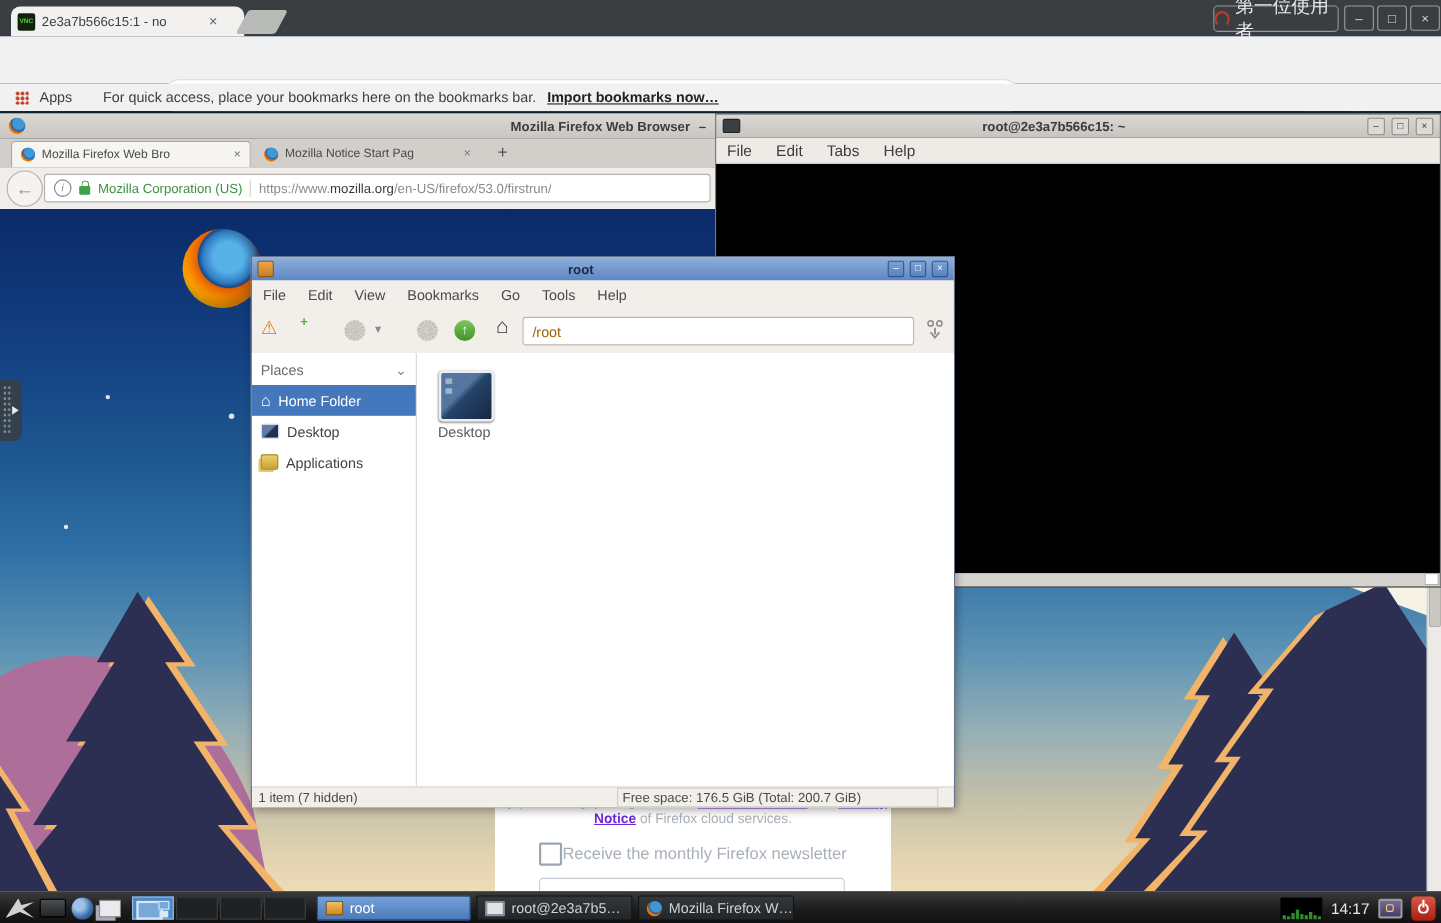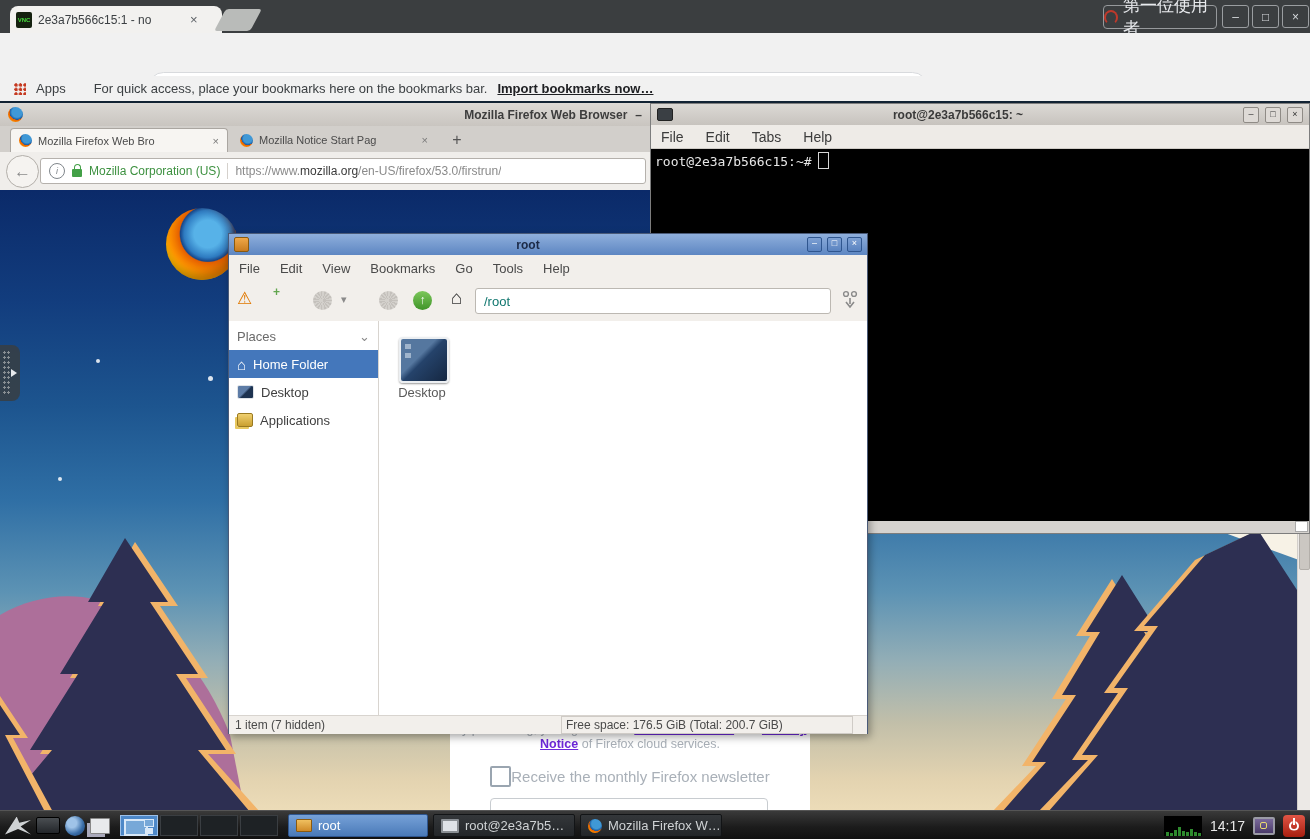--- a/index.html
+++ b/index.html
@@ -119,21 +119,21 @@
     padding-left:10px;box-sizing:border-box;}
   .fm-menu-item{font-size:13px;color:#4a4a4a;}
   #fm-toolbar{left:0;top:48px;width:638px;height:39px;background:#f2efeb;border-bottom:1px solid #d8d4cf;}
   .tool{top:9px;}
   .globe-dis{width:19px;height:19px;border-radius:50%;background:repeating-conic-gradient(#c9c6c1 0 12deg,#b5b1ac 12deg 24deg);opacity:.75;}
   .green-up{width:19px;height:19px;border-radius:50%;background:linear-gradient(#7cc75b,#3f9428);color:#fff;
     font-size:12px;line-height:19px;text-align:center;}
   .newtab-ico{width:19px;height:15px;background:#c3bfba;border-radius:3px;position:relative;opacity:.8;}
   .newtab-ico:after{content:"+";position:absolute;right:-3px;bottom:-5px;color:#3f9428;font-weight:bold;font-size:12px;}
   #fm-path{left:246px;top:6px;width:356px;height:26px;background:#fff;border:1px solid #bcb8b2;border-radius:3px;
-    font-size:13px;color:#0f766e;display:flex;align-items:center;padding-left:8px;box-sizing:border-box;}
+    font-size:13px;color:#a16207;display:flex;align-items:center;padding-left:8px;box-sizing:border-box;}
   #fm-body{left:0;top:87px;width:638px;height:394px;background:#fff;}
   #fm-sidebar{left:0;top:0;width:150px;height:394px;background:#fff;border-right:1px solid #d8d4cf;box-sizing:border-box;}
   #places-hdr{display:flex;justify-content:space-between;align-items:center;padding:8px 8px 6px 8px;
     font-size:13px;color:#6a6a6a;}
   .place{display:flex;align-items:center;gap:7px;height:28px;padding-left:8px;font-size:13px;color:#3f3f3f;}
   .place.sel{background:#4477bb;color:#fff;}
   .house{font-size:15px;}
   .mini-desktop{width:15px;height:12px;background:linear-gradient(135deg,#5d7ca6 0 45%,#1d3250 55%);border:1px solid #dfe3e8;border-radius:2px;}
   .mini-apps{width:14px;height:12px;background:linear-gradient(#f0d070,#caa030);border:1px solid #9a7a20;border-radius:2px;
     box-shadow:-3px 3px 0 -1px #e8c860;}
@@ -323,23 +323,20 @@
         <span class="term-btn">–</span>
         <span class="term-btn">□</span>
         <span class="term-btn">×</span>
       </div>
       <div id="term-menubar" class="abs">
         <span class="term-menu-item">File</span>
         <span class="term-menu-item">Edit</span>
         <span class="term-menu-item">Tabs</span>
         <span class="term-menu-item">Help</span>
       </div>
-      <div id="term-body" class="abs">
-        <span>root@2e3a7b566c15:~#</span><span id="term-cursor"></span>
-      </div>
       <div id="term-bottomstrip" class="abs">
         <span id="term-grip" class="abs"></span>
       </div>
     </div>
 
     <div id="fmwin" class="abs">
       <div id="fm-titlebar" class="abs">
         <span class="fm-ico"></span>
         <span id="fm-title">root</span>
         <span class="fm-btn">–</span>

